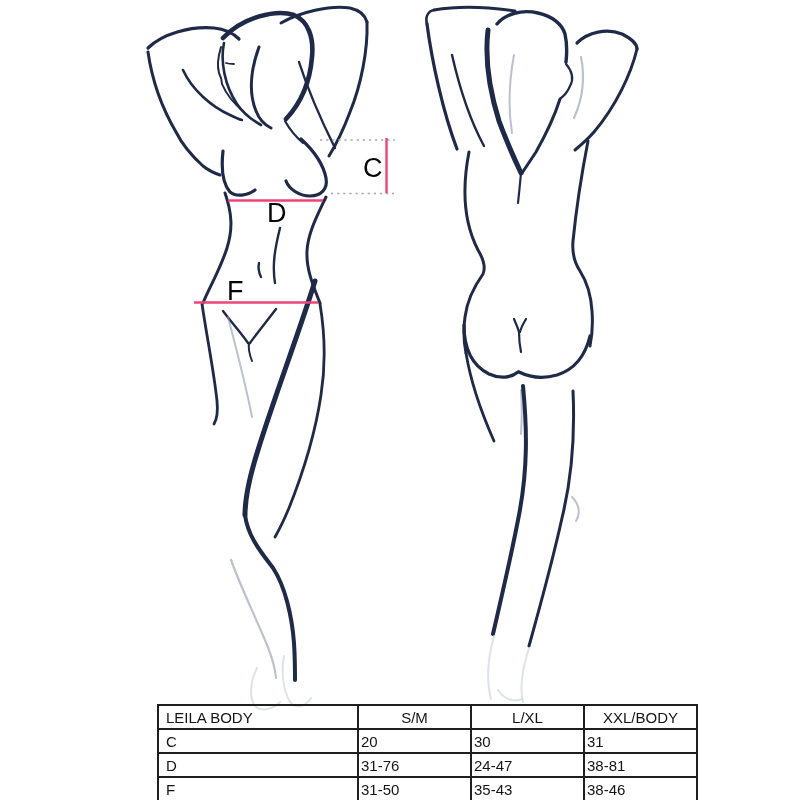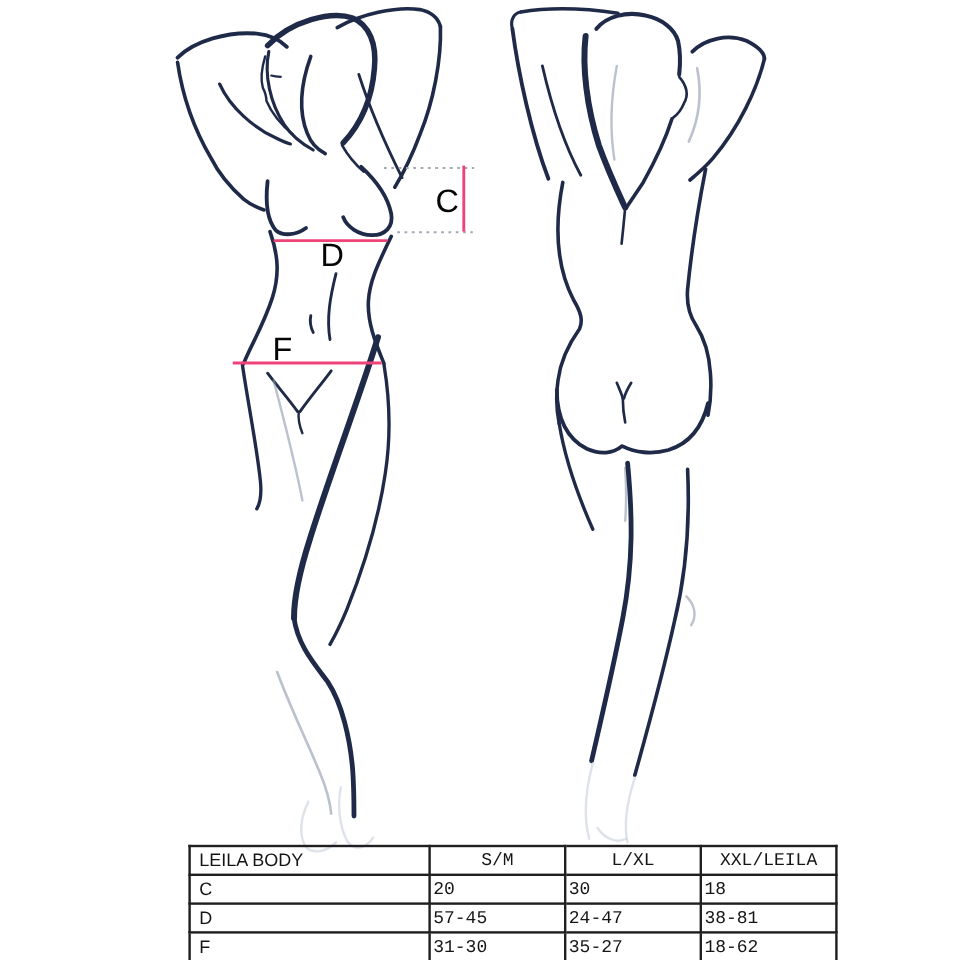--- a/index.html
+++ b/index.html
@@ -11,21 +11,21 @@
   #figure-svg path.xlt{stroke:#ccd2dd;opacity:.65;}
   #figure-svg line.dot{stroke:#a3a8b3;stroke-width:1.7;stroke-dasharray:2.3 3.8;}
   #figure-svg line.pink{stroke:#ee4378;stroke-width:2.4;}
   #figure-svg text.mlabel{font-family:"Liberation Sans",sans-serif;font-size:27px;fill:#050505;}
   table.size-table{position:absolute;left:157px;top:704px;border-collapse:collapse;
          table-layout:fixed;background:transparent;}
   table.size-table td,table.size-table th{border:2px solid #1f1f1f;font-size:15px;font-weight:400;
          color:#151515;height:20px;padding:1px 2px;white-space:nowrap;overflow:hidden;
          font-family:"Liberation Sans",sans-serif;}
   table.size-table .c0{width:189px;text-align:left;padding-left:7px;}
-  table.size-table .cv{width:107px;font-family:Liberation Mono, monospace;}
+  table.size-table .cv{width:107px;}
 </style>
 </head>
 <body>
 
 <div id="stage">
 
   <svg id="figure-svg" width="800" height="800" viewBox="0 0 800 800">
     <defs>
       <linearGradient id="fadeA" gradientUnits="userSpaceOnUse" x1="0" y1="505" x2="0" y2="690">
         <stop offset="0" stop-color="#1f2a48"></stop>
@@ -120,36 +120,36 @@
       <text class="mlabel" x="227" y="300">F</text>
     </g>
   </svg>
 
   <table class="size-table">
     <tbody>
       <tr>
         <th class="c0">LEILA BODY</th>
         <th class="cv">S/M</th>
         <th class="cv">L/XL</th>
-        <th class="cv">XXL/LEILA</th>
+        <th class="cv">XXL/BODY</th>
       </tr>
       <tr>
         <td class="c0">C</td>
         <td class="cv">20</td>
         <td class="cv">30</td>
-        <td class="cv">18</td>
+        <td class="cv">31</td>
       </tr>
       <tr>
         <td class="c0">D</td>
-        <td class="cv">57-45</td>
+        <td class="cv">31-76</td>
         <td class="cv">24-47</td>
         <td class="cv">38-81</td>
       </tr>
       <tr>
         <td class="c0">F</td>
-        <td class="cv">31-30</td>
-        <td class="cv">35-27</td>
-        <td class="cv">18-62</td>
+        <td class="cv">31-50</td>
+        <td class="cv">35-43</td>
+        <td class="cv">38-46</td>
       </tr>
     </tbody>
   </table>
 
 </div>
 
 </body></html>

